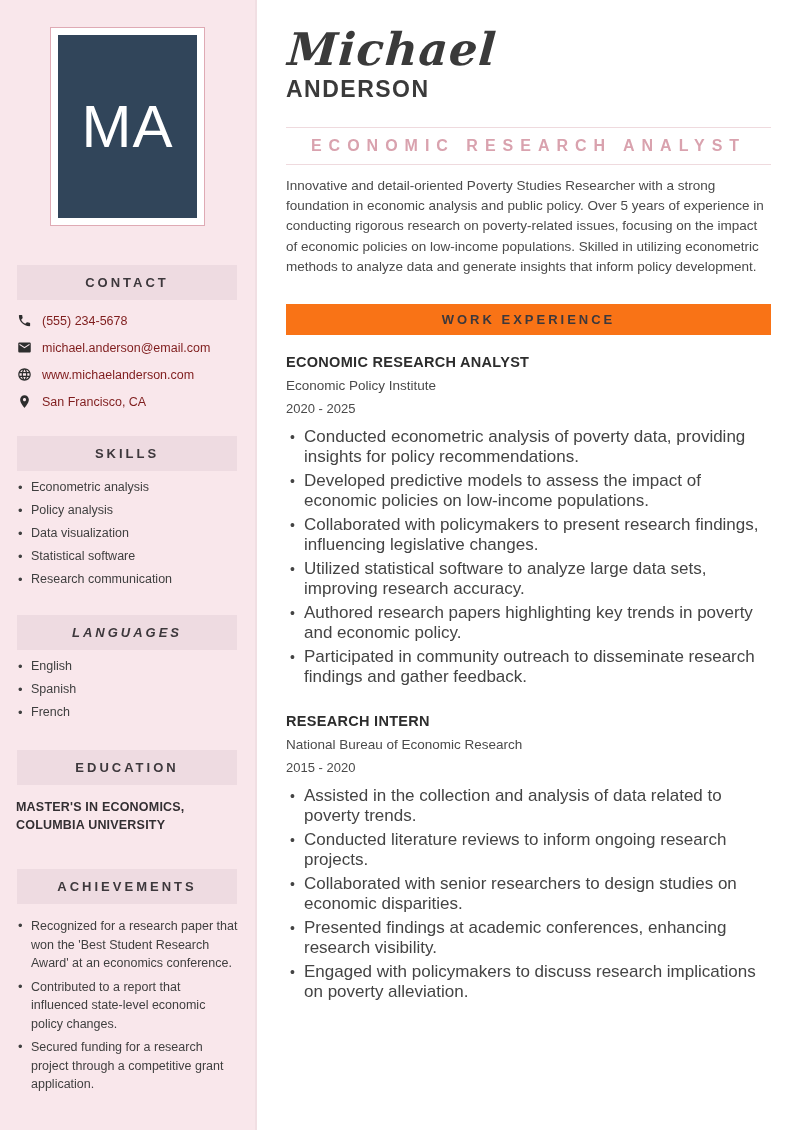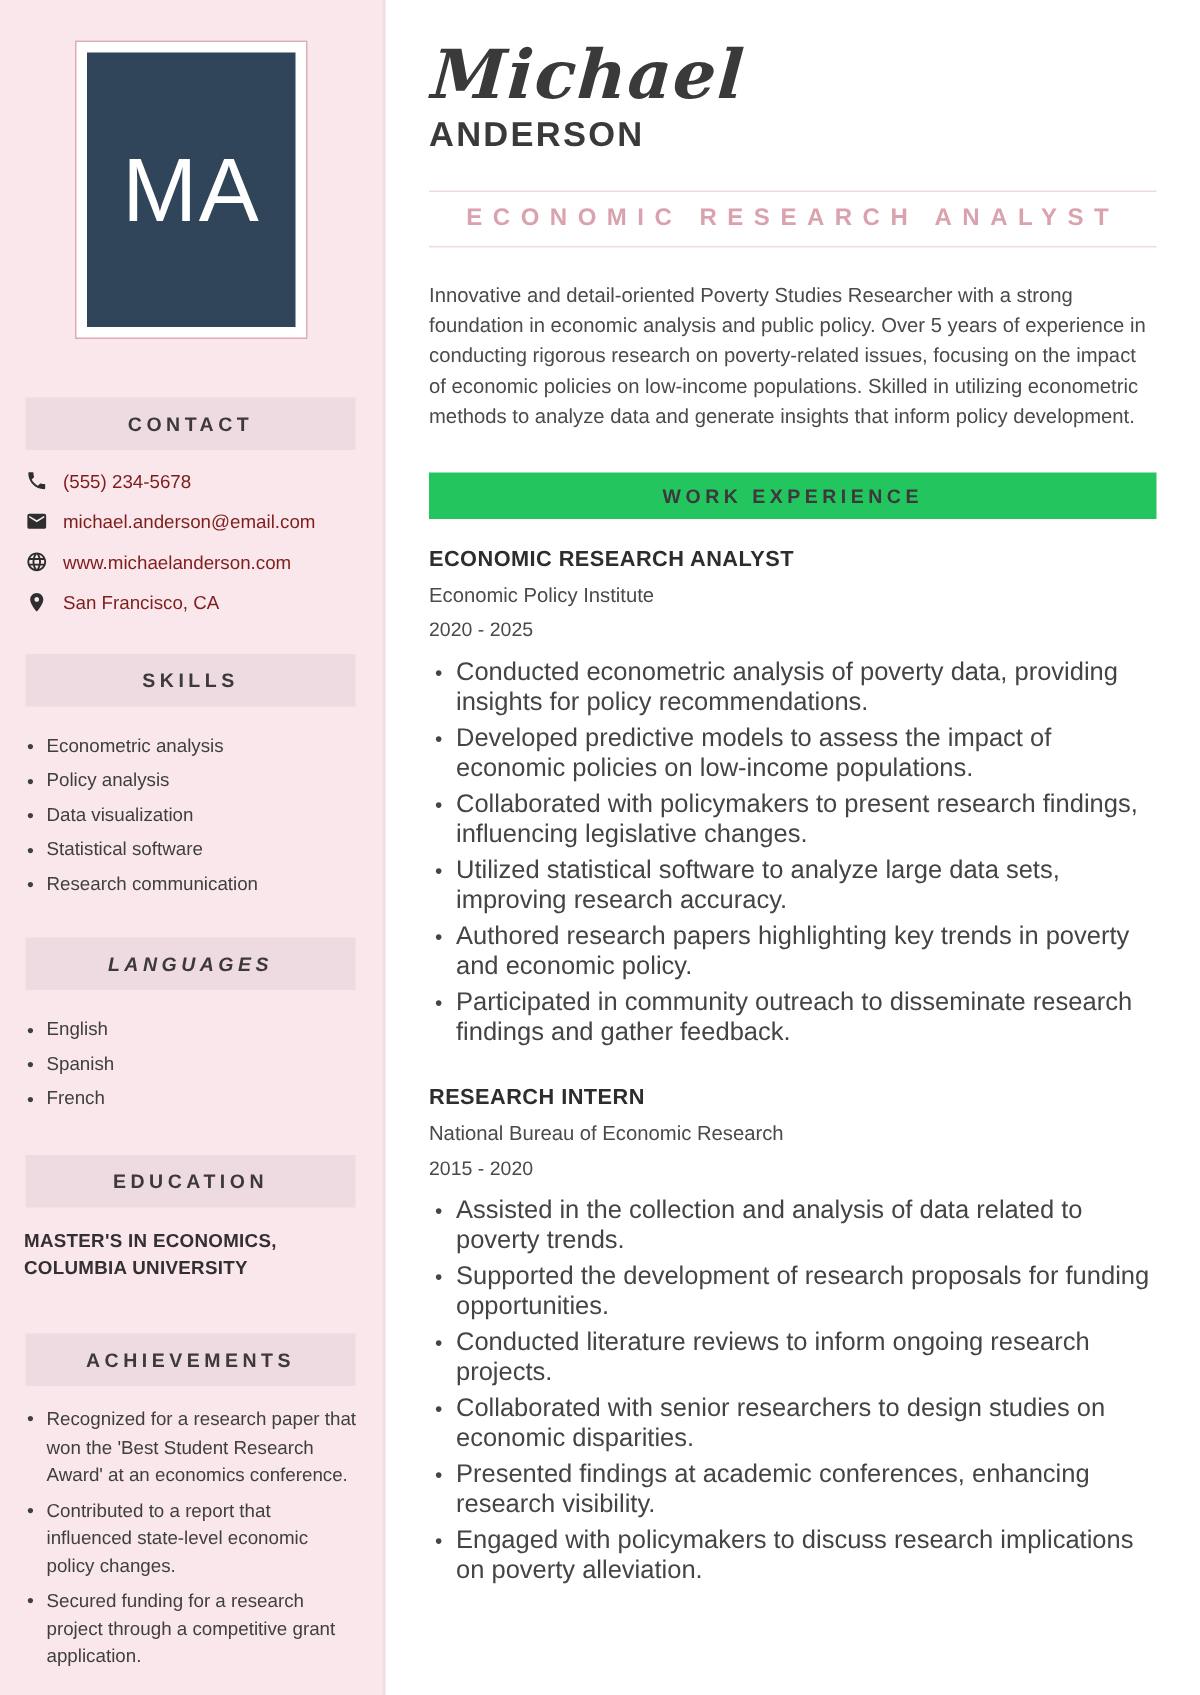--- a/index.html
+++ b/index.html
@@ -49,21 +49,21 @@
 
   .contact-list { margin: 7px 0 0 0; list-style: none; }
   .contact-list li {
     display: flex; align-items: center;
     height: 27px; padding-left: 17px;
     font-size: 12.5px; color: #7f1d1d;
   }
   .contact-list .cicon { width: 15px; height: 15px; margin-right: 10px; flex: 0 0 15px; display: inline-flex; }
   .contact-list .cicon svg { width: 15px; height: 15px; fill: #2e2e2e; }
 
-  .side-list { margin: 16px 0 0 0; list-style: none; }
+  .side-list { margin: 6px 0 0 0; list-style: none; }
   .side-list li {
     position: relative;
     padding: 0 14px 0 31px;
     height: 23px; line-height: 21px;
     font-size: 12.5px; color: #3f3f3f;
   }
   .side-list li::before {
     content: "•";
     position: absolute; left: 18px; top: 0;
     color: #3f3f3f; font-size: 13px;
@@ -102,27 +102,27 @@
   .rule { border: none; border-top: 1px solid #efdade; margin: 0; }
   .rule-top { margin-top: 24px; }
   .rule-bottom { margin-top: 9px; }
   .role-title {
     margin-top: 9px;
     text-align: center;
     font-size: 16px; font-weight: bold; letter-spacing: 7px;
     color: #d9a2ae;
   }
   .summary {
-    margin-top: 22px;
+    margin-top: 11px;
     font-size: 13.5px; line-height: 20.2px; color: #4a4a4a;
   }
   .work-band {
     margin-top: 27px;
     height: 31px;
-    background: #22c55e;
+    background: #f97316;
     display: flex; align-items: center; justify-content: center;
     font-size: 13px; font-weight: bold; letter-spacing: 3px;
     color: #3d383c;
   }
   .job { margin-top: 19px; }
   .job + .job { margin-top: 26px; }
   .job-role { font-size: 14.5px; font-weight: bold; letter-spacing: 0.3px; color: #2d2d2d; }
   .job-company { margin-top: 8px; font-size: 13.5px; color: #4a4a4a; }
   .job-dates { margin-top: 8px; font-size: 13px; color: #4a4a4a; }
   .job-bullets { margin: 11px 0 0 0; list-style: none; }
@@ -252,21 +252,20 @@
         <li>Participated in community outreach to disseminate research findings and gather feedback.</li>
       </ul>
     </section>
 
     <section class="job">
       <div class="job-role">RESEARCH INTERN</div>
       <div class="job-company">National Bureau of Economic Research</div>
       <div class="job-dates">2015 - 2020</div>
       <ul class="job-bullets">
         <li>Assisted in the collection and analysis of data related to poverty trends.</li>
-        <li>Supported the development of research proposals for funding opportunities.</li>
         <li>Conducted literature reviews to inform ongoing research projects.</li>
         <li>Collaborated with senior researchers to design studies on economic disparities.</li>
         <li>Presented findings at academic conferences, enhancing research visibility.</li>
         <li>Engaged with policymakers to discuss research implications on poverty alleviation.</li>
       </ul>
     </section>
 
   </main>
 </div>
 

